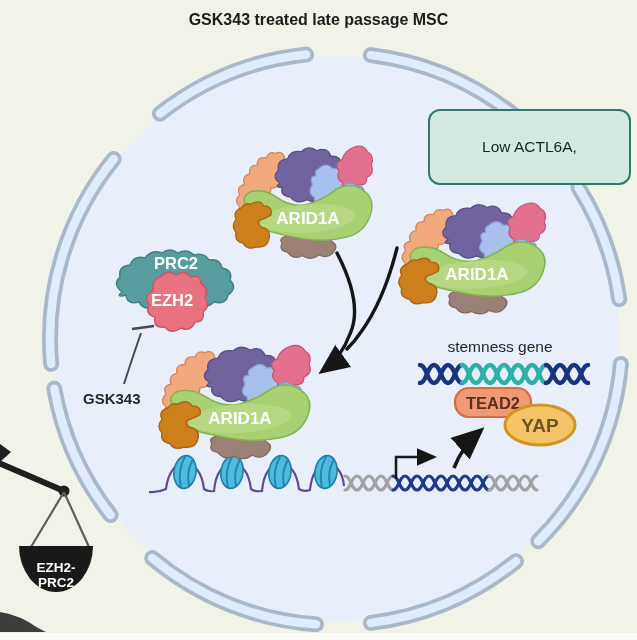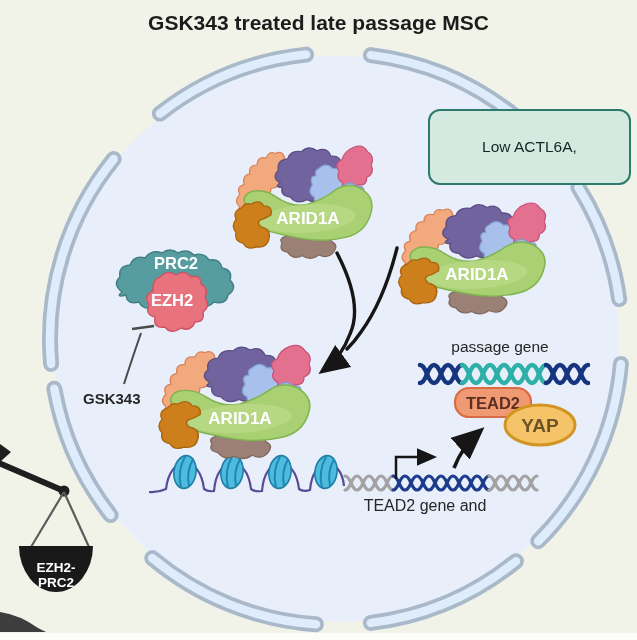--- a/index.html
+++ b/index.html
@@ -5,21 +5,21 @@
   html,body{margin:0;padding:0;}
   body{
     width:637px;height:640px;position:relative;overflow:hidden;
     background:#f1f3e8;
     font-family:"Liberation Sans",sans-serif;
   }
   svg{position:absolute;left:0;top:0;}
   .label{position:absolute;color:#262626;}
   .title{
     left:0;right:0;top:11px;text-align:center;
-    font-size:21px;font-weight:700;color:#1c1c1c;
+    font-size:16px;font-weight:700;color:#1c1c1c;
   }
   .info-box{
     left:428px;top:109px;width:203px;height:76px;box-sizing:border-box;
     background:#d4eae0;border:2.5px solid #2c7a6b;border-radius:12px;
     display:flex;flex-direction:column;justify-content:center;align-items:center;
     font-size:15.5px;line-height:19.5px;font-weight:500;color:#142621;text-align:right;
   }
   .gsk343{left:83px;top:390px;font-size:15px;font-weight:600;text-align:right;}
   .stemness{left:430px;top:338px;width:140px;text-align:center;font-size:15.5px;font-weight:500;}
   .tead-genes{left:340px;top:495px;width:170px;text-align:center;font-size:16px;line-height:21px;font-weight:500;}
@@ -181,17 +181,16 @@
 </svg>
 
 <div class="label title">GSK343 treated late passage MSC</div>
 
 <div class="label info-box">
   <span>Low ACTL6A,</span>
 </div>
 
 <div class="label gsk343">GSK343</div>
 
-<div class="label stemness">passage gene</div>
+<div class="label stemness">stemness gene</div>
 
 <div class="label tead-genes">
-  <div>TEAD2 gene and</div>
 </div>
 
 </body></html>

